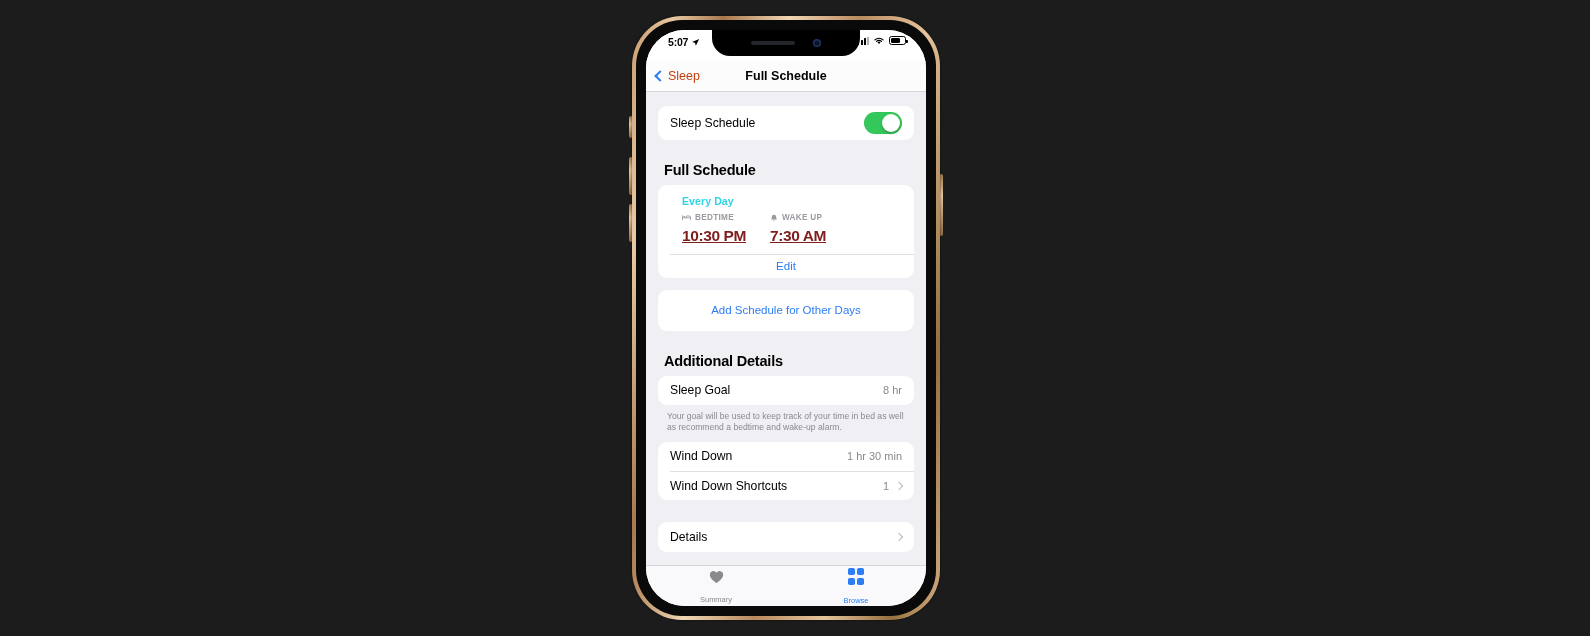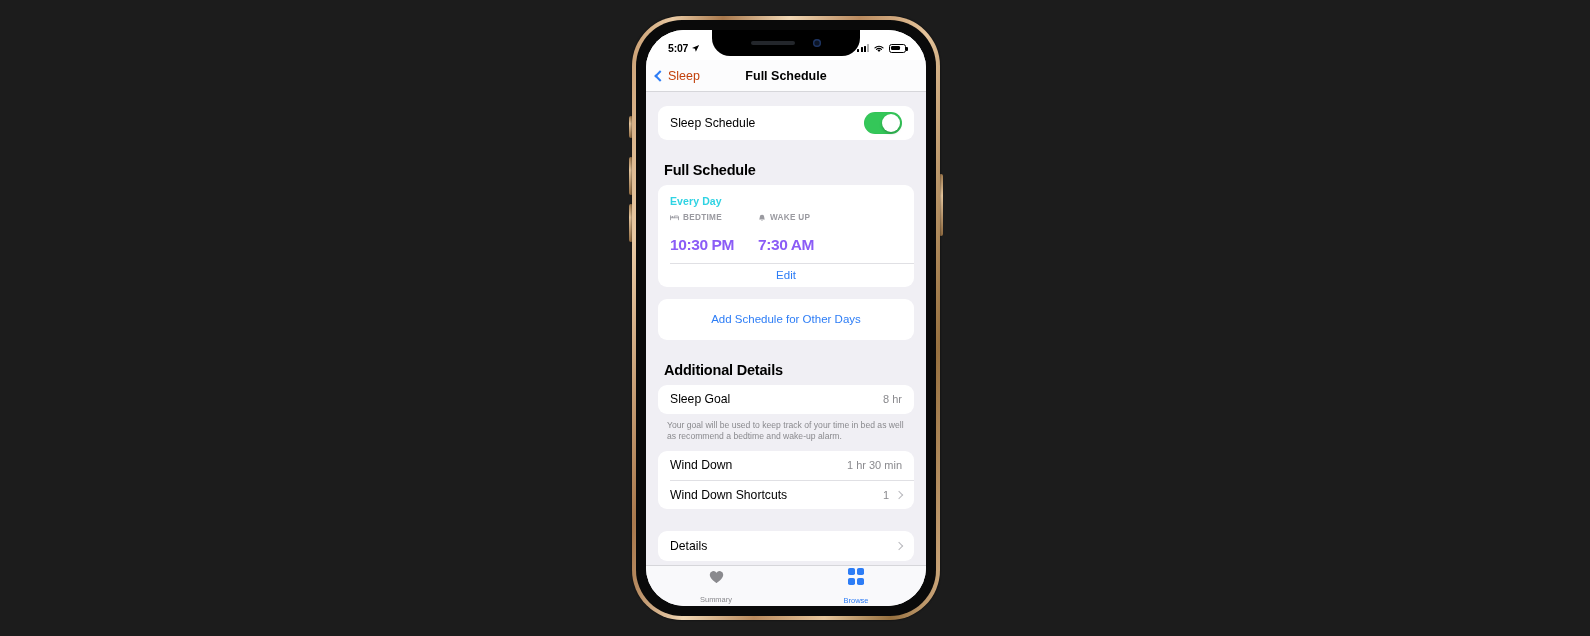--- a/index.html
+++ b/index.html
@@ -58,21 +58,21 @@
     z-index: 30;
     display: flex; align-items: center; justify-content: center; gap: 18px;
   }
   .notch-speaker { width: 44px; height: 4px; border-radius: 3px; background: #23262b; }
   .notch-cam { width: 8px; height: 8px; border-radius: 50%; background: #0c1526; box-shadow: inset 0 0 0 1.4px #1e3563; }
 
   
   .statusbar {
     position: relative; z-index: 20;
     height: 30px; width: 100%;
-    display: flex; align-items: center; justify-content: space-between;
+    display: flex; align-items: flex-start; justify-content: space-between;
     padding: 6px 20px 0 22px;
     background: #ffffff;
   }
   .sb-left { display: flex; align-items: center; gap: 3px; font-size: 10.5px; font-weight: bold; color: #000; letter-spacing: -0.2px; }
   .sb-right { display: flex; align-items: center; gap: 4px; }
   .sig { display: flex; align-items: flex-end; gap: 1.2px; height: 8px; }
   .sig i { display:block; width: 2px; background:#000; border-radius: .5px; }
   .sig i:nth-child(1){height:3px}.sig i:nth-child(2){height:5px}
   .sig i:nth-child(3){height:6.5px}.sig i:nth-child(4){height:8px;background:#b0b0b0}
   .batt { position: relative; width: 17px; height: 9px; border: 1.2px solid #000; border-radius: 2.6px; }
@@ -127,26 +127,26 @@
   .toggle .knob {
     position: absolute; top: 1.6px; left: 17.5px;
     width: 18.8px; height: 18.8px; border-radius: 50%;
     background: #fff; box-shadow: 0 1.5px 3px rgba(0,0,0,0.25);
   }
 
   
   .section-title { font-size: 14.5px; font-weight: bold; color: #000; padding: 0 6px 7px 6px; letter-spacing: -0.2px; }
 
   
-  .sched-body { padding: 10px 12px 9px 12px; }
+  .sched-body { padding: 10px 12px 9px 24px; }
   .sched-day { font-size: 10.5px; font-weight: bold; color: #2fd3e3; letter-spacing: 0.1px; }
   .sched-cols { display: flex; margin-top: 6px; }
   .sched-col { width: 88px; }
   .sched-cap { display: flex; align-items: center; gap: 4px; font-size: 8.2px; font-weight: bold; color: #9a9aa0; letter-spacing: 0.3px; }
-  .sched-time { font-size: 15.5px; font-weight: bold; color: #8b5cf6; margin-top: 14px; letter-spacing: -0.4px; }
+  .sched-time { font-size: 15.5px; font-weight: bold; color: #7f1d1d; margin-top: 5px; letter-spacing: -0.4px; text-decoration: underline; }
   .link-row { padding: 0 12px; height: 23px; display: flex; align-items: center; justify-content: center; }
   .link-text { font-size: 11.5px; color: #2d7df6; cursor: pointer; }
 
   .footnote {
     font-size: 8.6px; color: #8a8a8e; line-height: 1.34;
     padding: 6px 9px 8px 9px;
   }
 
   
   .tabbar {

